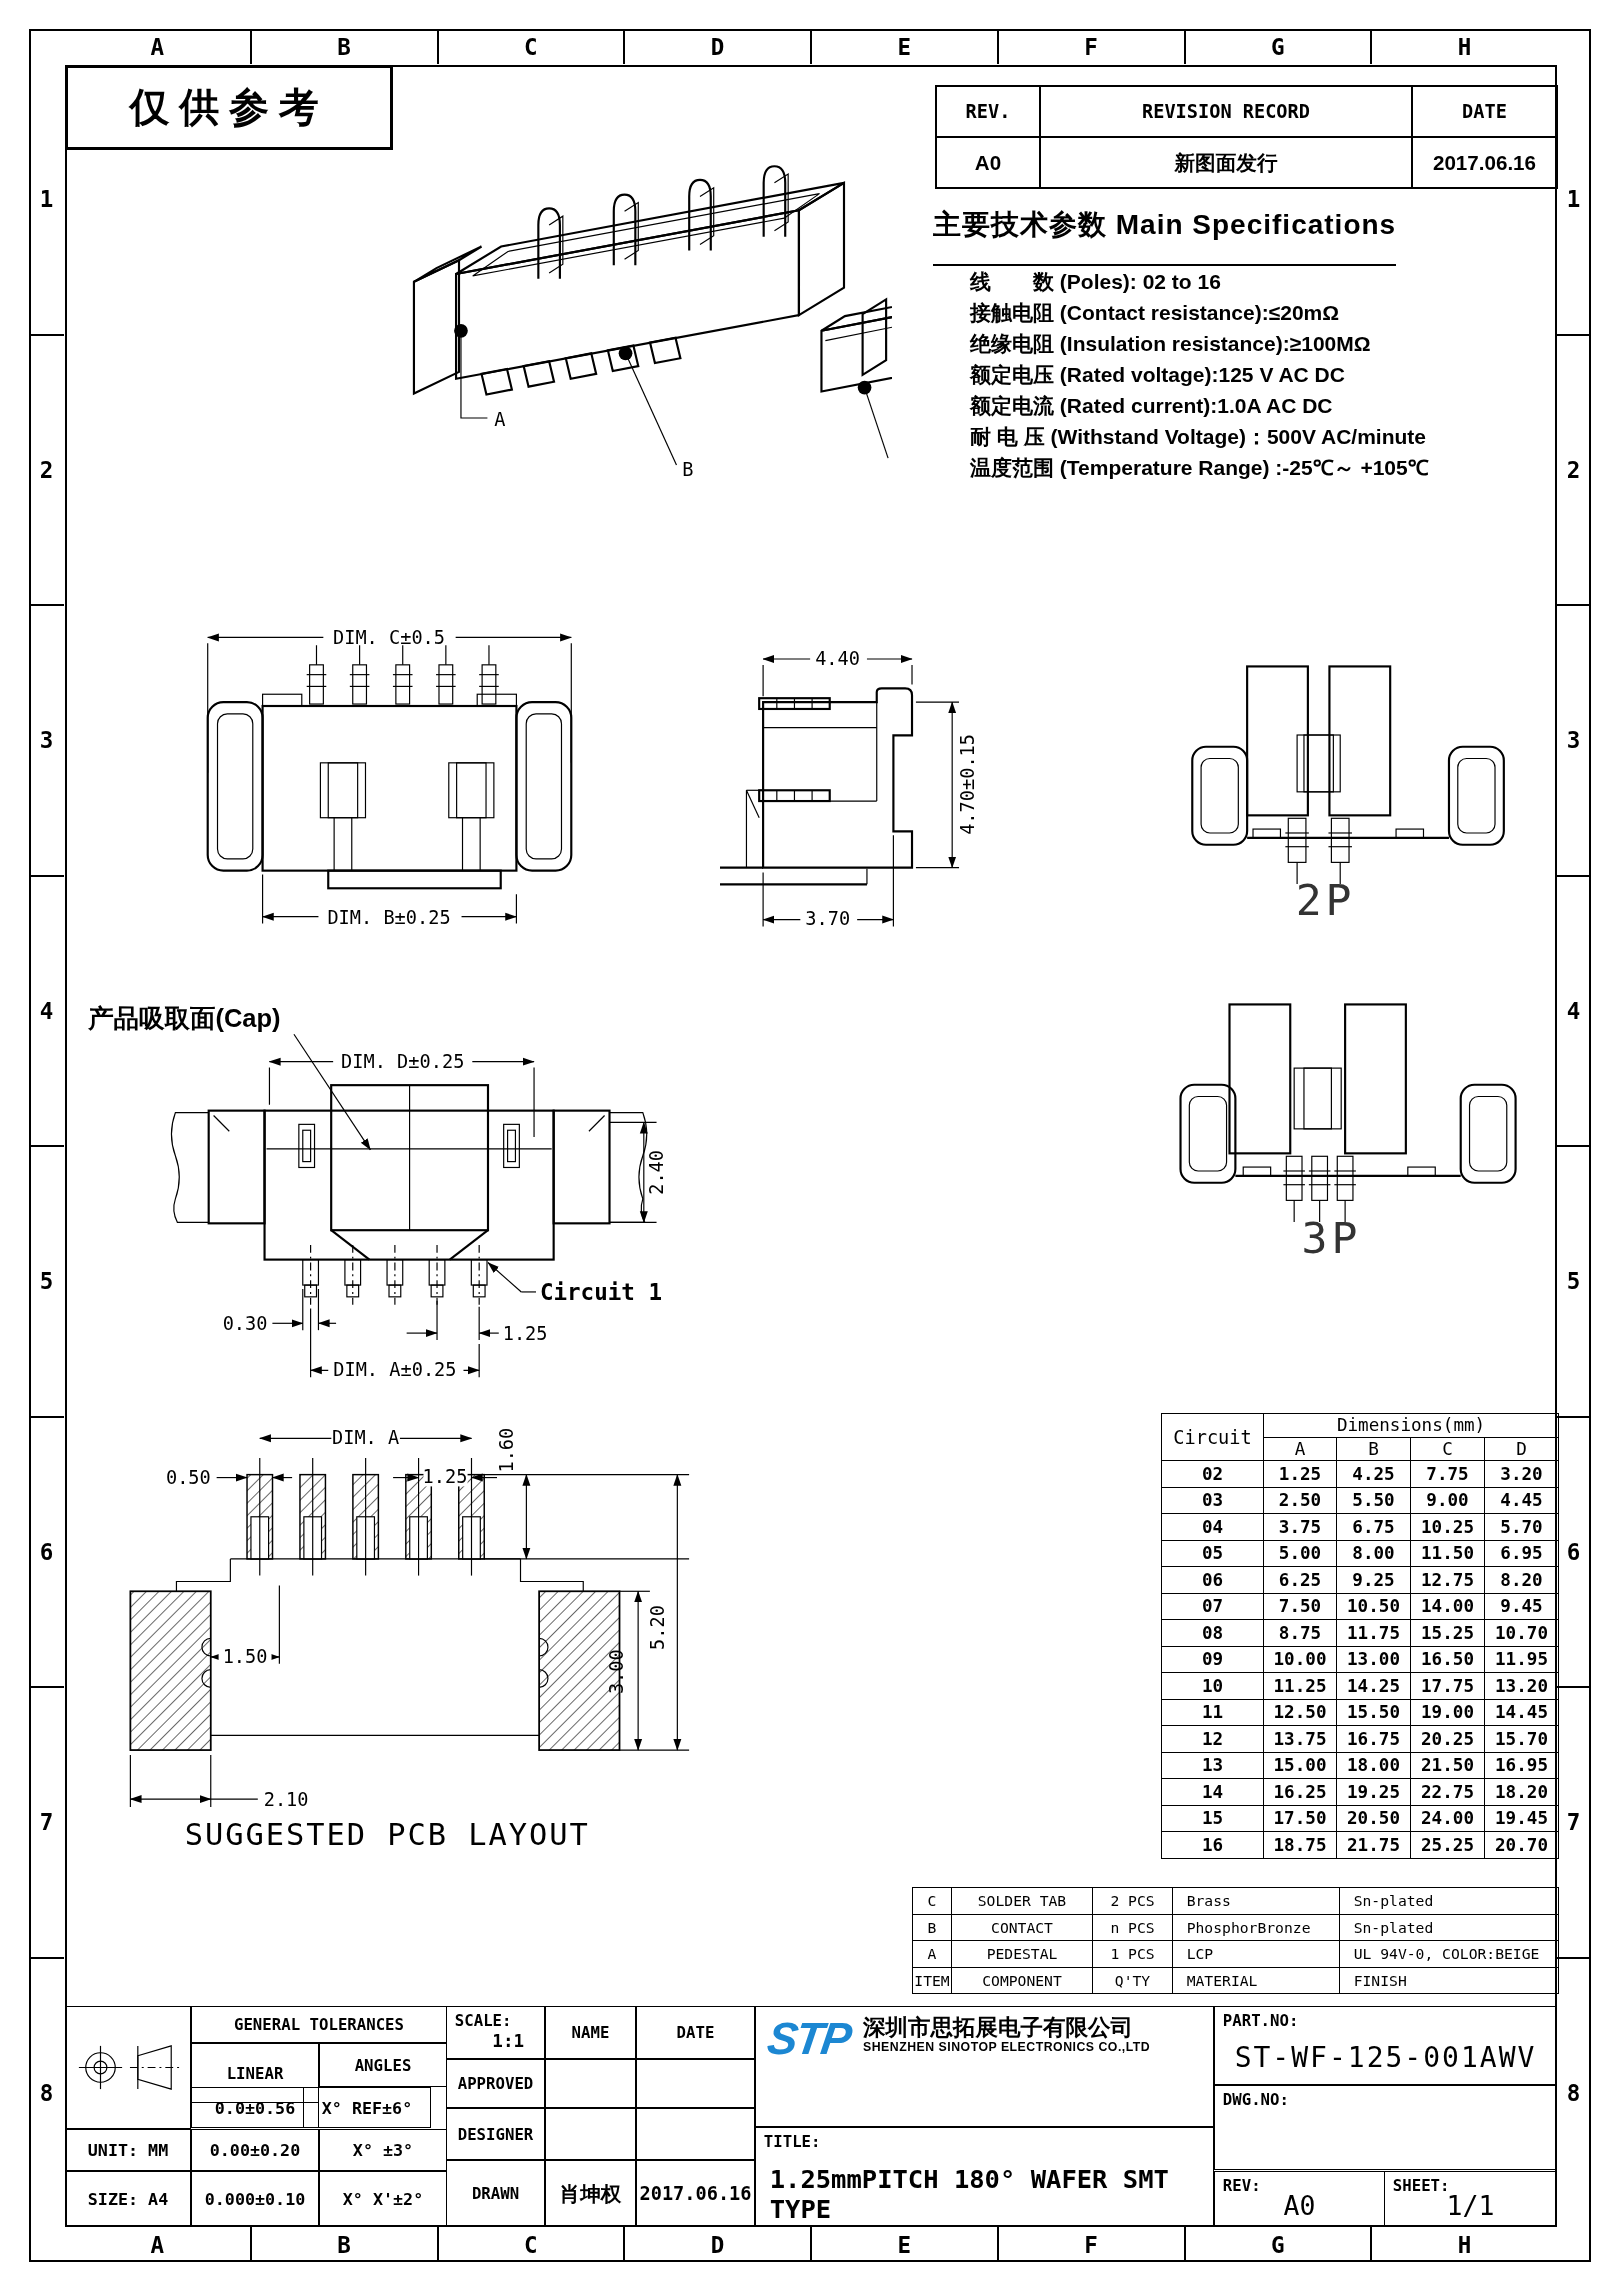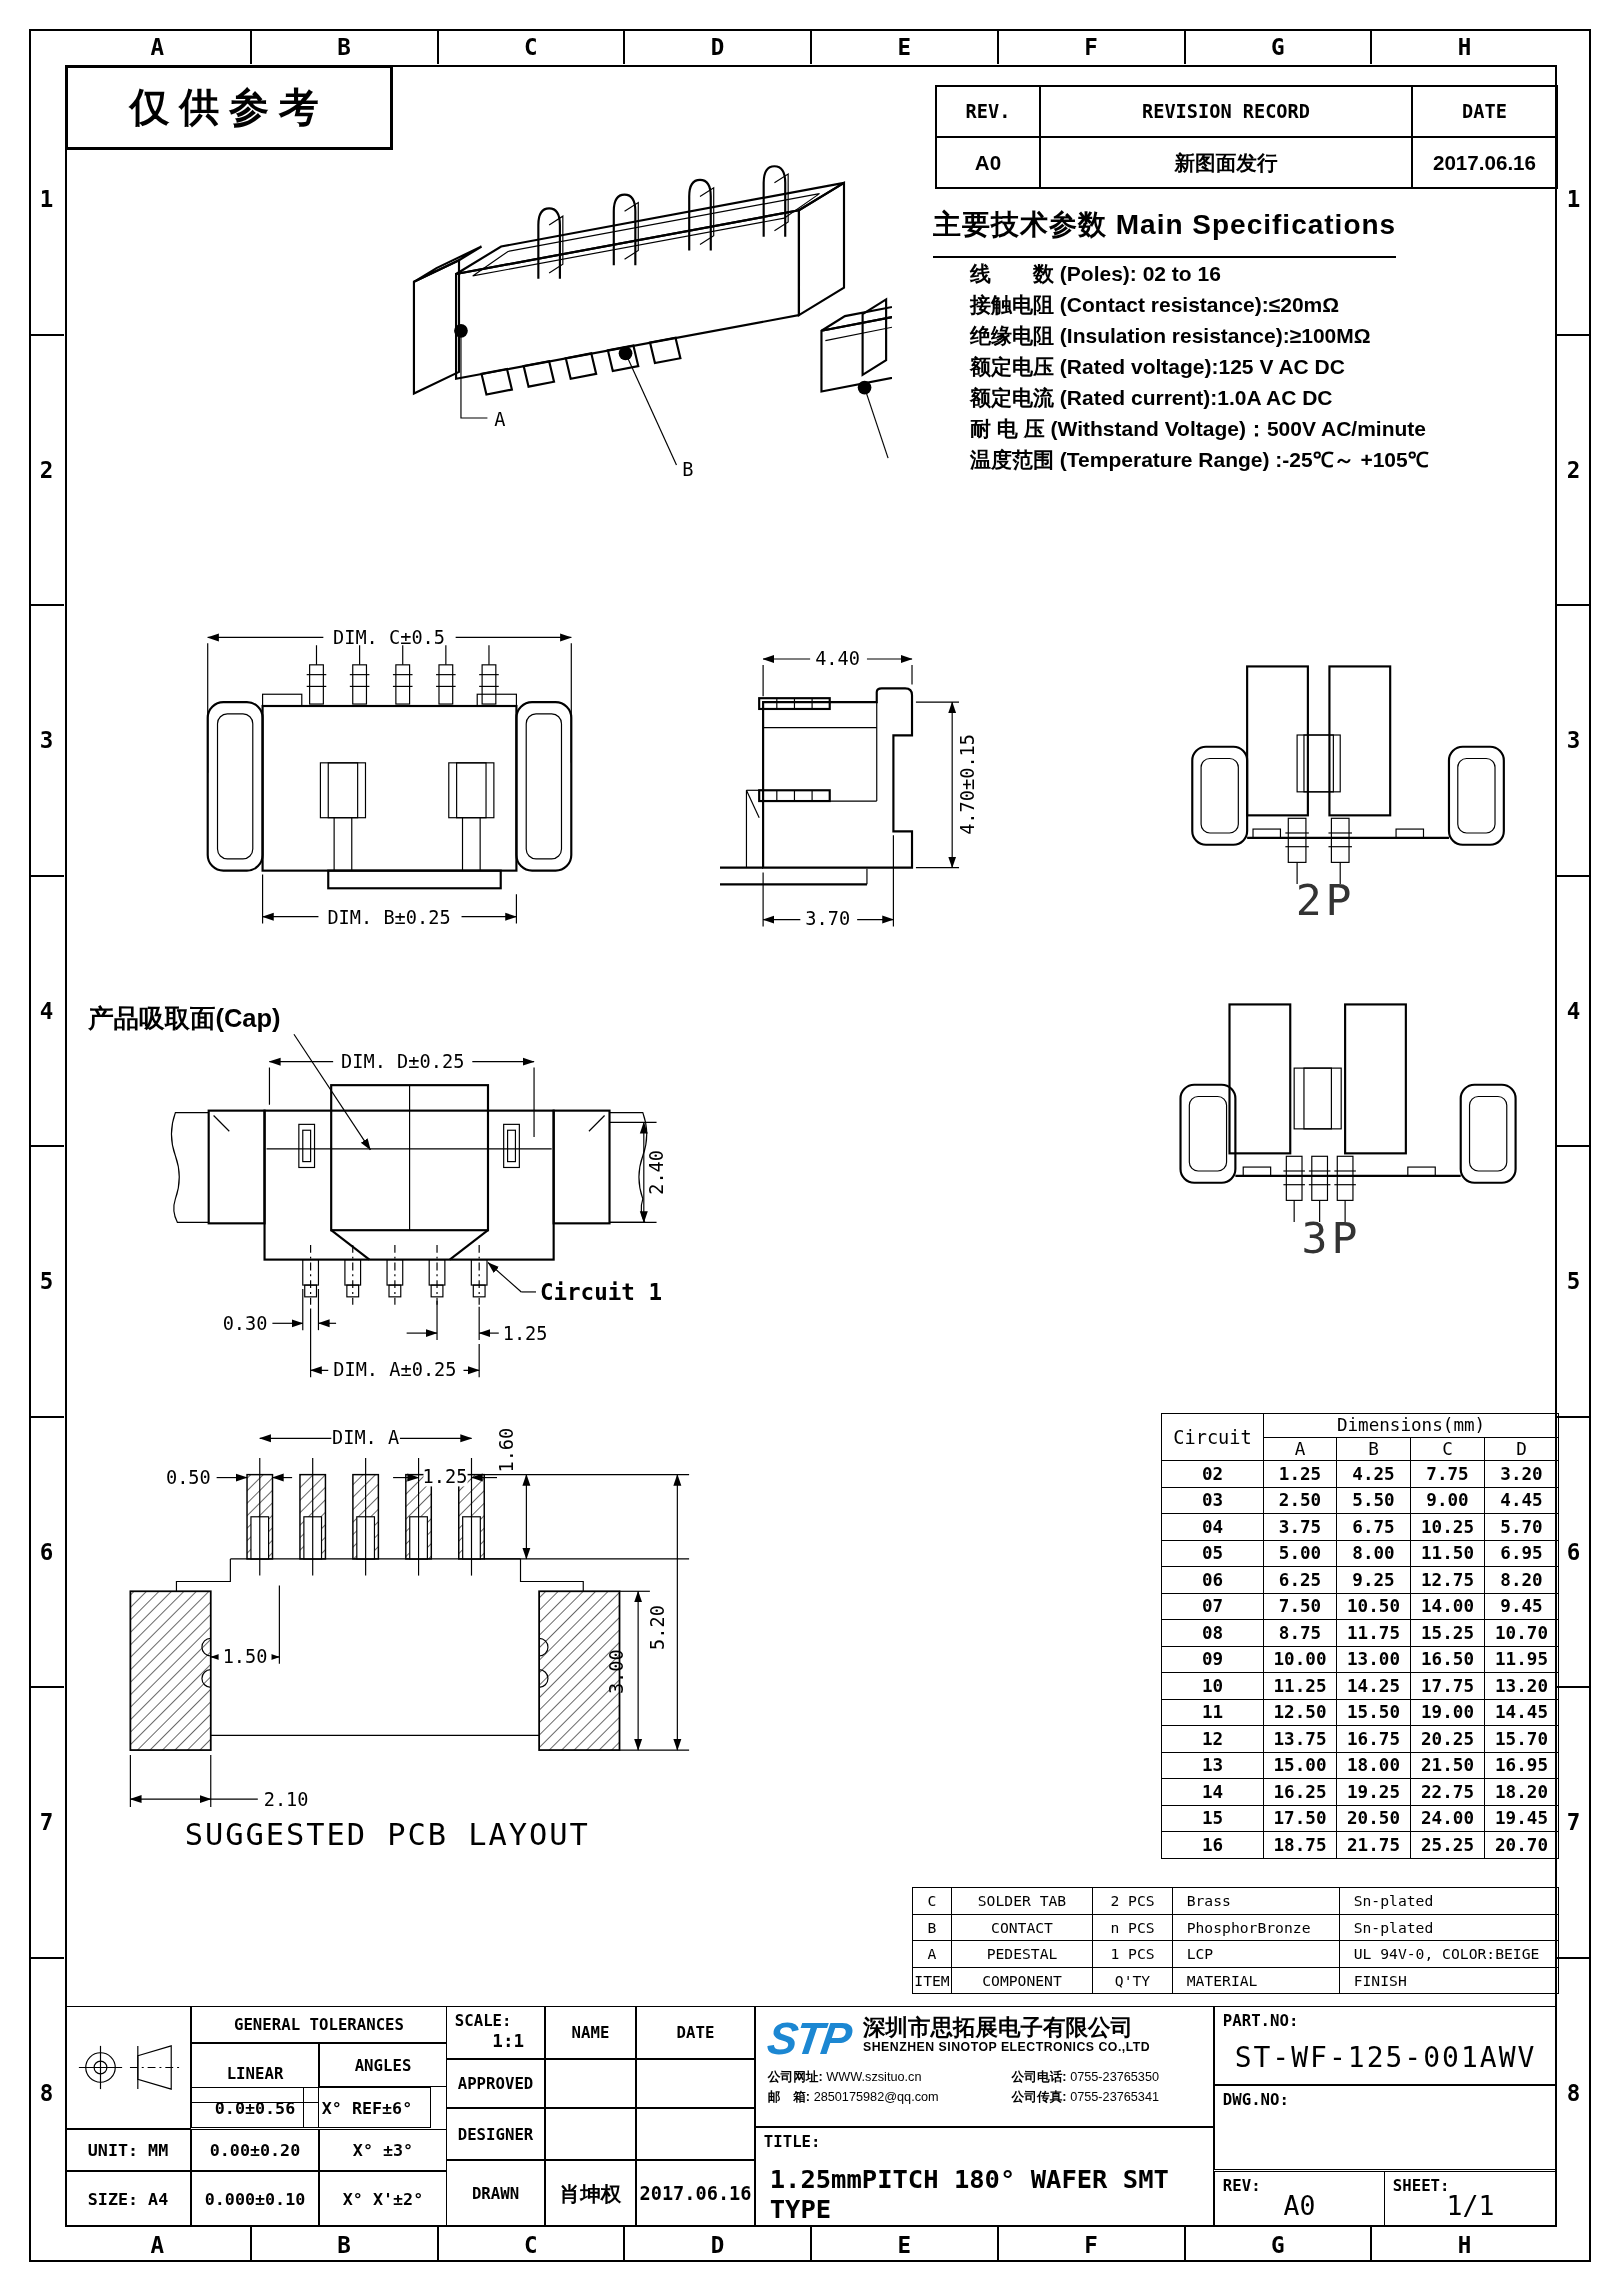--- a/index.html
+++ b/index.html
@@ -22,21 +22,21 @@
   .stamp{position:absolute;left:65px;top:65px;width:328px;height:85px;border:3.9px solid #000;
          display:flex;align-items:center;justify-content:center;font-size:40px;font-weight:700;
          letter-spacing:9.8px;font-family:"DejaVu Serif","Liberation Serif",serif}
   table{border-collapse:collapse;table-layout:fixed}
   td,th{border:1.5px solid #000;text-align:center;padding:0;overflow:hidden;white-space:nowrap}
   .rev-table{position:absolute;left:935px;top:85px;width:621px}
   .rev-table th{height:51px;font:700 18.6px "DejaVu Sans Mono",monospace;border-width:2.5px}
   .rev-table td{height:51px;font:600 20.6px "Liberation Sans",sans-serif;border-width:2.5px}
   .specs{position:absolute;left:933px;top:206px;width:635px}
   .specs-title{display:inline-block;font-size:28px;font-weight:700;border-bottom:2.5px solid #000;
-               padding-bottom:12px;letter-spacing:1px}
+               padding-bottom:20px;letter-spacing:1px}
   .spec-line{font-size:21px;font-weight:600;line-height:30px;padding-left:37px;margin-top:1px;white-space:nowrap}
   .specs>[data-repeat]{margin-top:0}
   .view{position:absolute}
   .ln{stroke:#000;fill:none;stroke-width:2.2}
   .thin{stroke:#000;fill:none;stroke-width:1.2}
   .dim{stroke:#000;fill:none;stroke-width:1.2}
   .dash{stroke-dasharray:8 4 2 4}
   svg text{fill:#000;font-family:"DejaVu Sans Mono",monospace}
   .dt{font-size:19px}
   .plabel{font-size:44px;letter-spacing:4px;fill:#333}
@@ -680,26 +680,20 @@
     <div class="cell" style="left:571px;top:154px;width:119px;height:67px;font-size:18.6px;font-weight:600">2017.06.16</div>
 
     <div class="cell company" style="left:690px;top:0;width:459px;height:121px">
       <div style="display:flex;align-items:flex-start">
         <div class="logo" style="color:#1c87d2">STP</div>
         <div style="margin-left:13.7px">
           <div class="cname-cn">深圳市思拓展电子有限公司</div>
           <div class="cname-en">SHENZHEN SINOTOP ELECTRONICS CO.,LTD</div>
         </div>
       </div>
-      <div class="contacts">
-        <div><b>公司网址:</b> <span>WWW.szsituo.cn</span></div>
-        <div><b>公司电话:</b> <span>0755-23765350</span></div>
-        <div><b>邮　箱:</b> <span>2850175982@qq.com</span></div>
-        <div><b>公司传真:</b> <span>0755-23765341</span></div>
-      </div>
     </div>
     <div class="cell title-cell" style="left:690px;top:121px;width:459px;height:100px">
       <span class="corner-lbl">TITLE:</span>
       <span>1.25mmPITCH 180° WAFER SMT TYPE</span>
     </div>
     <div class="cell" style="left:1149px;top:0;width:343px;height:79px">
       <span class="corner-lbl">PART.NO:</span>
       <span class="partno-val">ST-WF-125-001AWV</span>
     </div>
     <div class="cell" style="left:1149px;top:79px;width:343px;height:85px">

